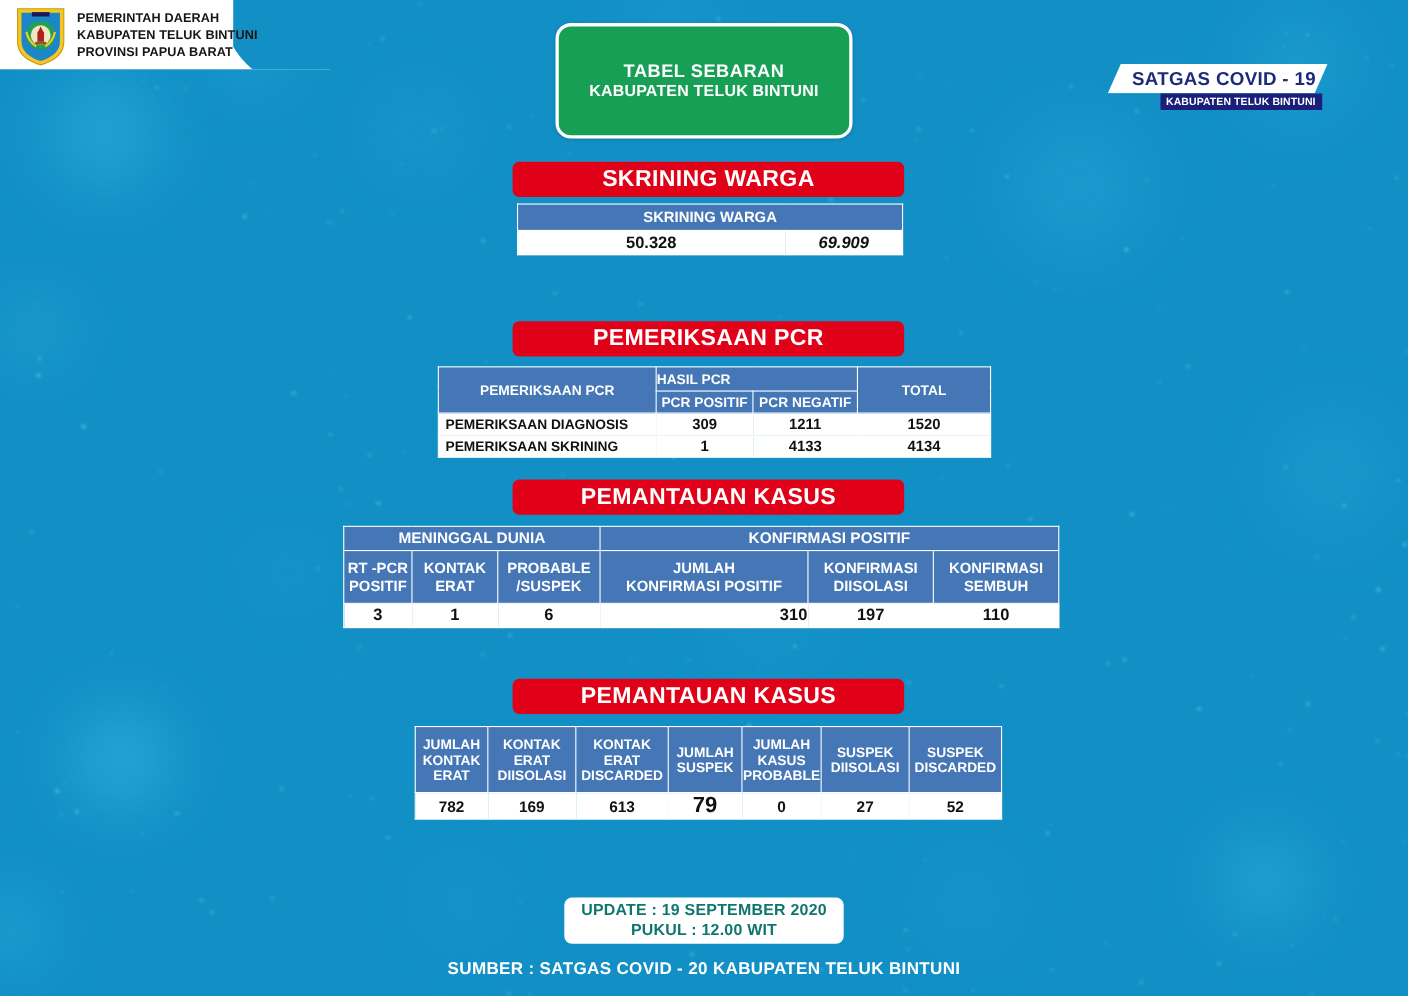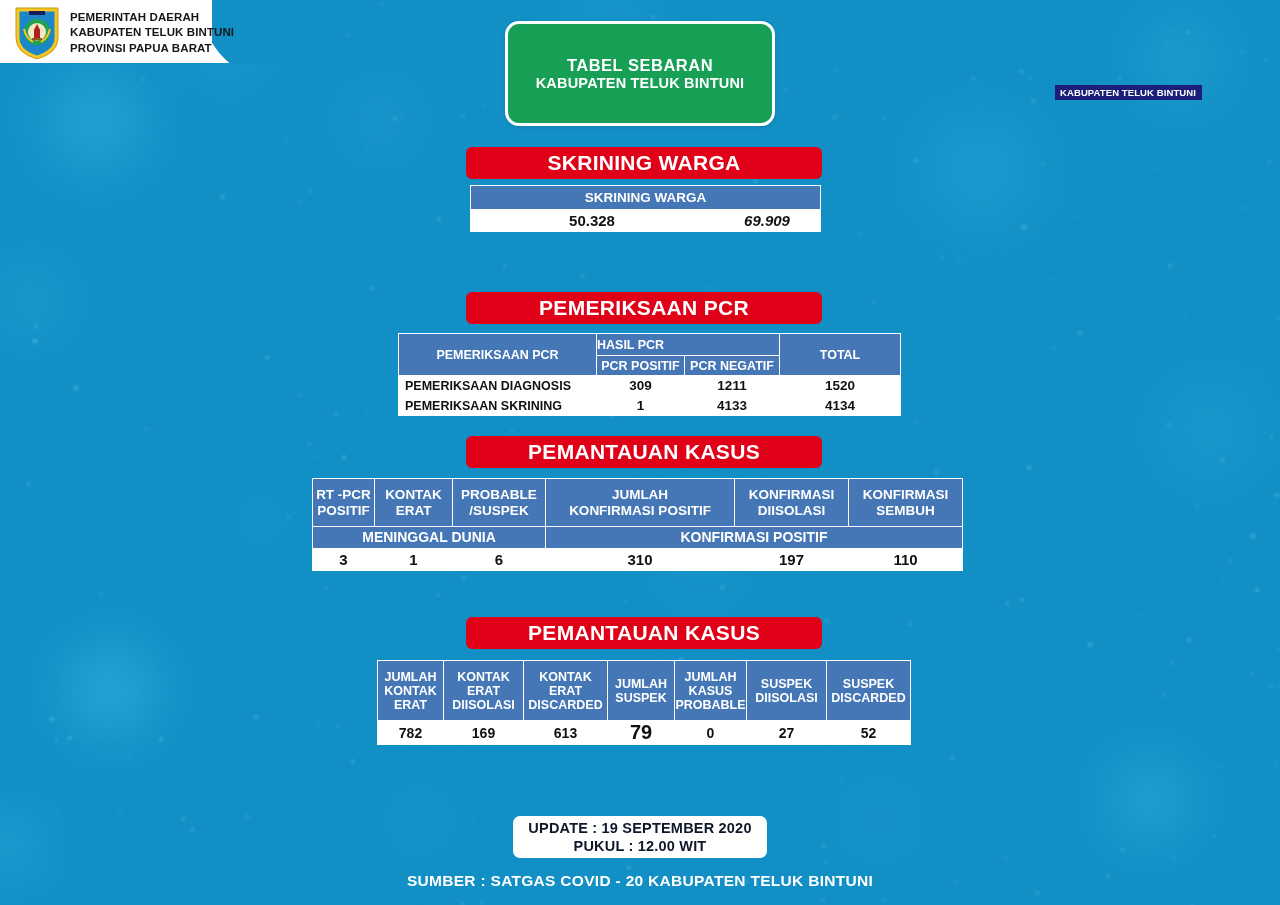--- a/index.html
+++ b/index.html
@@ -93,21 +93,21 @@
   .tbl td.lbl { text-align:left; padding-left:6px; }
   .thleft { text-align:left !important; padding-left:9px; }
 
   
   .update-box {
     position:absolute; left:513px; top:816px; width:254px; height:42px; z-index:6;
     background:#ffffff; border-radius:7px;
     display:flex; flex-direction:column; align-items:center; justify-content:center;
     line-height:1.25;
   }
-  .update-box div { font-size:14.5px; font-weight:bold; color:#0f172a; letter-spacing:.2px; }
+  .update-box div { font-size:14.5px; font-weight:bold; color:#0f766e; letter-spacing:.2px; }
   .source {
     position:absolute; left:0; right:0; top:872px; z-index:6;
     text-align:center; font-size:15.5px; font-weight:bold; color:#ffffff; letter-spacing:.3px;
   }
 </style>
 </head>
 <body>
 
 <div id="bg">
     <div class="blob" style="left: 20px; top: 45px; width: 150px; height: 150px; background: radial-gradient(circle, rgba(60, 190, 235, 0.55) 0%, rgba(18, 144, 198, 0) 70%);"></div>
@@ -403,20 +403,23 @@
   <rect x="16" y="6" width="16" height="4" fill="#1b1b5a"></rect>
 </svg>
 
 <div class="gov-text">
   <div>PEMERINTAH DAERAH</div>
   <div>KABUPATEN TELUK BINTUNI</div>
   <div>PROVINSI PAPUA BARAT</div>
 </div>
 
 <div class="satgas">
+  <div class="satgas-top">
+    <span>SATGAS COVID - 19</span>
+  </div>
   <div class="satgas-bot">
     <span>KABUPATEN TELUK BINTUNI</span>
   </div>
 </div>
 
 <div class="covid-card">
   <div class="covid-sub-top">TABEL SEBARAN</div>
   <div class="covid-sub-bot">KABUPATEN TELUK BINTUNI</div>
 </div>
 
@@ -482,20 +485,24 @@
   <colgroup>
     <col style="width:62px">
       <col style="width:78px">
       <col style="width:93px">
     <col style="width:189px">
       <col style="width:114px">
       <col style="width:114px">
   </colgroup>
   <thead>
     <tr>
+      <th colspan="3" style="height:22px; font-size:14px;">MENINGGAL DUNIA</th>
+      <th colspan="3" style="height:22px; font-size:14px;">KONFIRMASI POSITIF</th>
+    </tr>
+    <tr>
       <th style="height:48px; font-size:13.5px;">
         <div>RT -PCR</div>
         <div>POSITIF</div>
       </th>
       <th style="font-size:13.5px;">
         <div>KONTAK</div>
         <div>ERAT</div>
       </th>
       <th style="font-size:13.5px;">
         <div>PROBABLE</div>
@@ -507,31 +514,27 @@
       </th>
       <th style="font-size:13.5px;">
         <div>KONFIRMASI</div>
         <div>DIISOLASI</div>
       </th>
       <th style="font-size:13.5px;">
         <div>KONFIRMASI</div>
         <div>SEMBUH</div>
       </th>
     </tr>
-    <tr>
-      <th colspan="3" style="height:22px; font-size:14px;">MENINGGAL DUNIA</th>
-      <th colspan="3" style="height:22px; font-size:14px;">KONFIRMASI POSITIF</th>
-    </tr>
   </thead>
   <tbody>
     <tr>
       <td style="height:22px; font-size:15px;">3</td>
       <td style="font-size:15px;">1</td>
       <td style="font-size:15px;">6</td>
-      <td style="font-size:15px;">310</td>
+      <td style="font-size:15px;text-align:right;">310</td>
       <td style="font-size:15px;">197</td>
       <td style="font-size:15px;">110</td>
     </tr>
   </tbody>
 </table>
 
 <div class="sec-badge" style="left:466px; top:617px; width:356px;">PEMANTAUAN KASUS</div>
 
 <table class="tbl" style="left:377px; top:660px; width:533px;">
   <colgroup>

